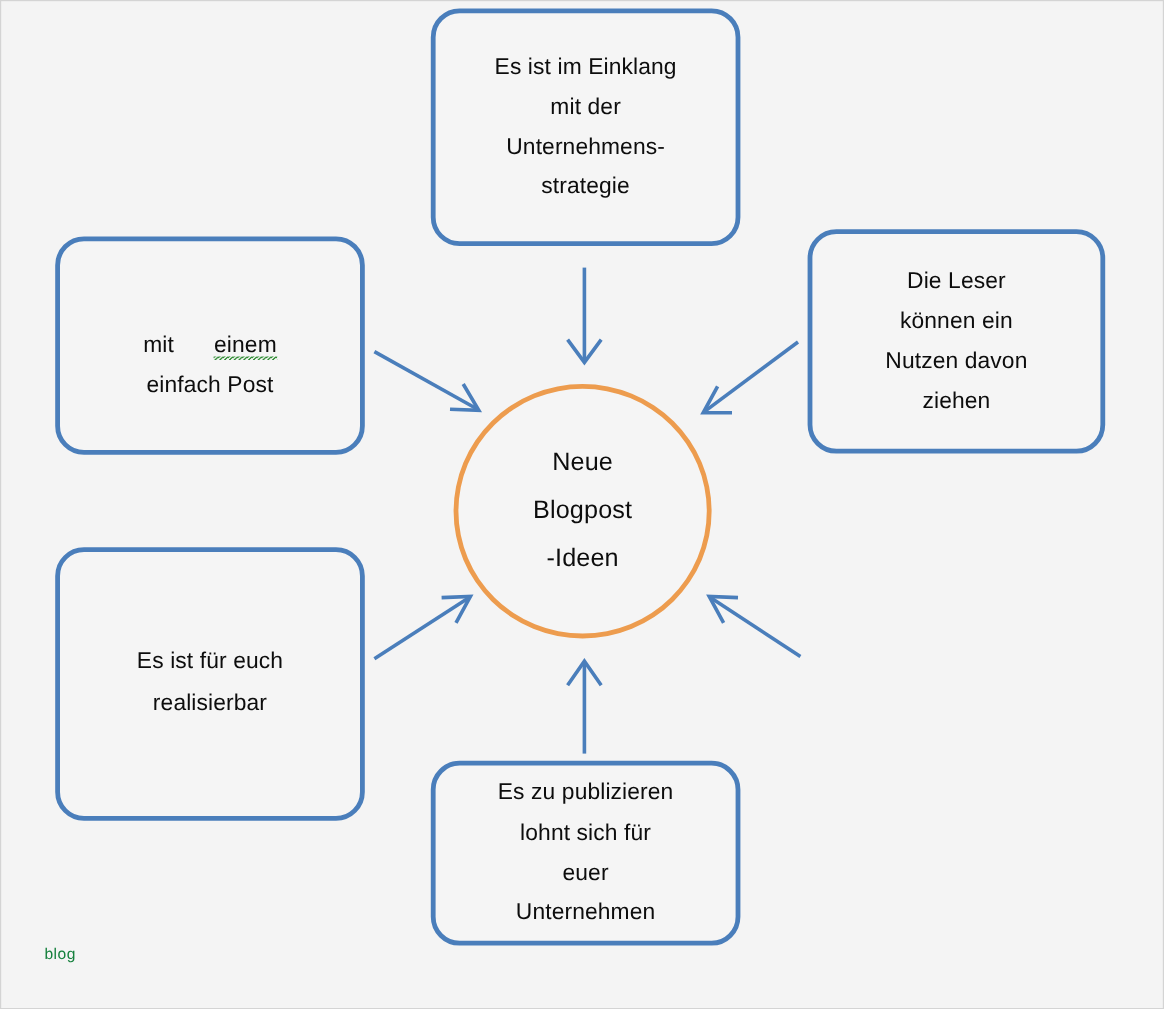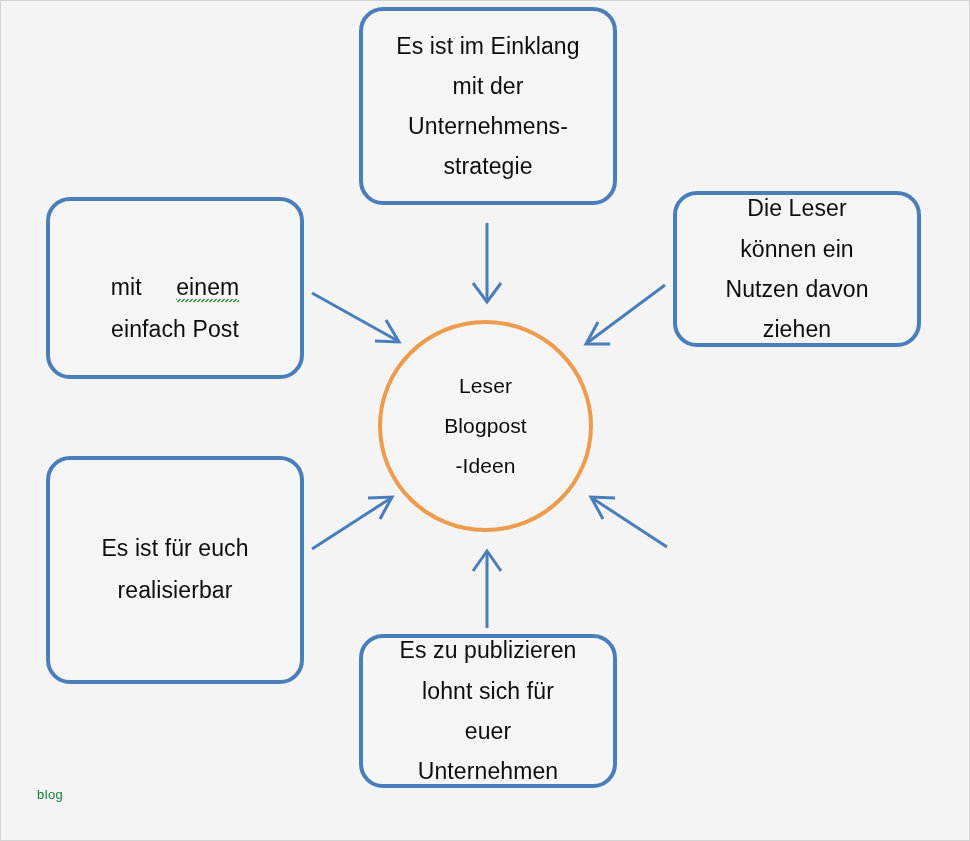--- a/index.html
+++ b/index.html
@@ -34,32 +34,32 @@
     box-sizing: border-box;
     border: 4px solid #4a7ebb;
     border-radius: 24px;
     background: #f5f5f5;
     display: flex;
     align-items: center;
     justify-content: center;
     text-align: center;
   }
   .node-text {
-    font-size: 23px;
+    font-size: 19px;
     line-height: 1.78;
     color: #0d0d0d;
     padding: 0 14px;
     white-space: pre-line;
     letter-spacing: 0.1px;
   }
 
   
   #box-top        { left: 358px; top: 6px;   width: 258px; height: 198px; }
   #box-top-left   { left: 45px;  top: 196px; width: 258px; height: 182px; }
-  #box-top-right  { left: 672px; top: 190px; width: 248px; height: 156px; }
+  #box-top-right  { left: 672px; top: 190px; width: 248px; height: 187px; }
   #box-mid-left   { left: 45px;  top: 455px; width: 258px; height: 228px; }
   #box-mid-right  { left: 674px; top: 451px; width: 246px; height: 197px; }
   #box-bottom     { left: 358px; top: 633px; width: 258px; height: 154px; }
 
   #box-top .node-text       { line-height: 1.74; }
   #box-bottom .node-text    { line-height: 1.76; }
   #box-top-right .node-text { line-height: 1.76; }
   #box-mid-right .node-text { line-height: 1.80; }
   #box-mid-left .node-text  { line-height: 1.82; }
   #box-top-left .node-text  { line-height: 1.82; }
@@ -173,20 +173,20 @@
 
 
   <div class="node-box" id="box-bottom">
     <div class="node-text">Es zu publizieren
 lohnt sich für
 euer
 Unternehmen</div>
   </div>
 
   <div id="center-node">
-    <div class="node-text">Leser
+    <div class="node-text">Neue
 Blogpost
 -Ideen</div>
   </div>
 
   <div id="watermark">blog</div>
 
 </div>
 
 </body></html>

